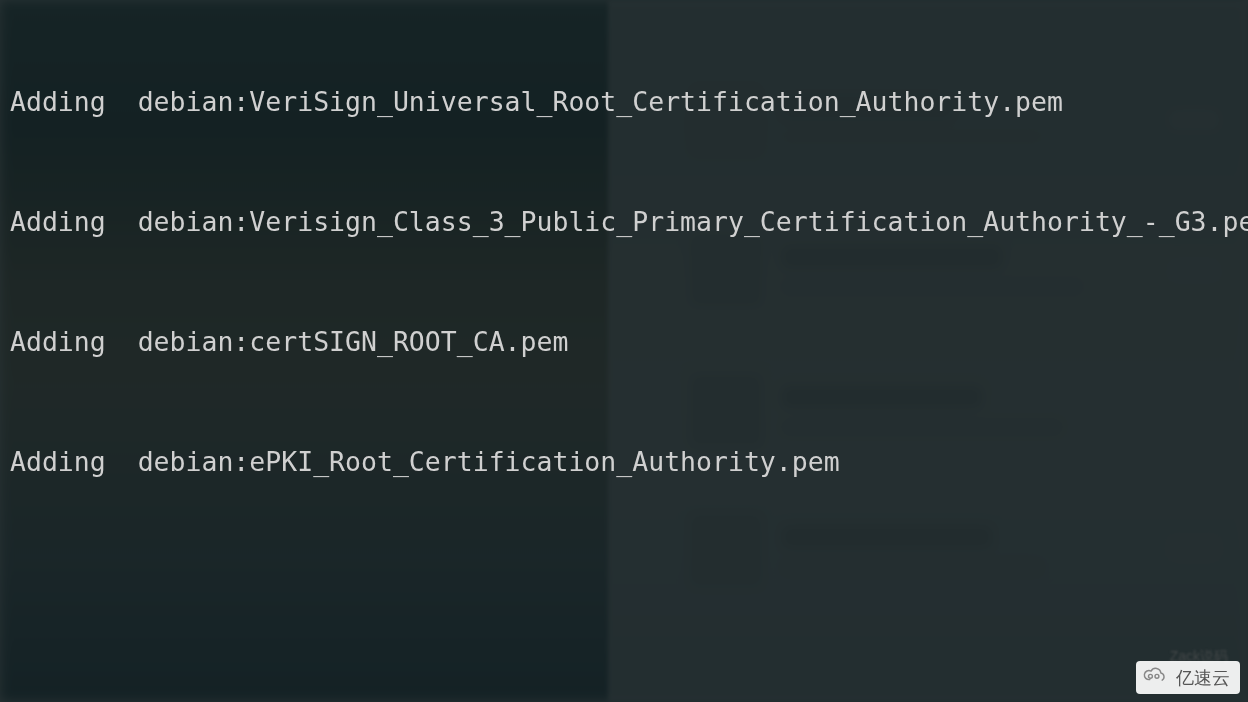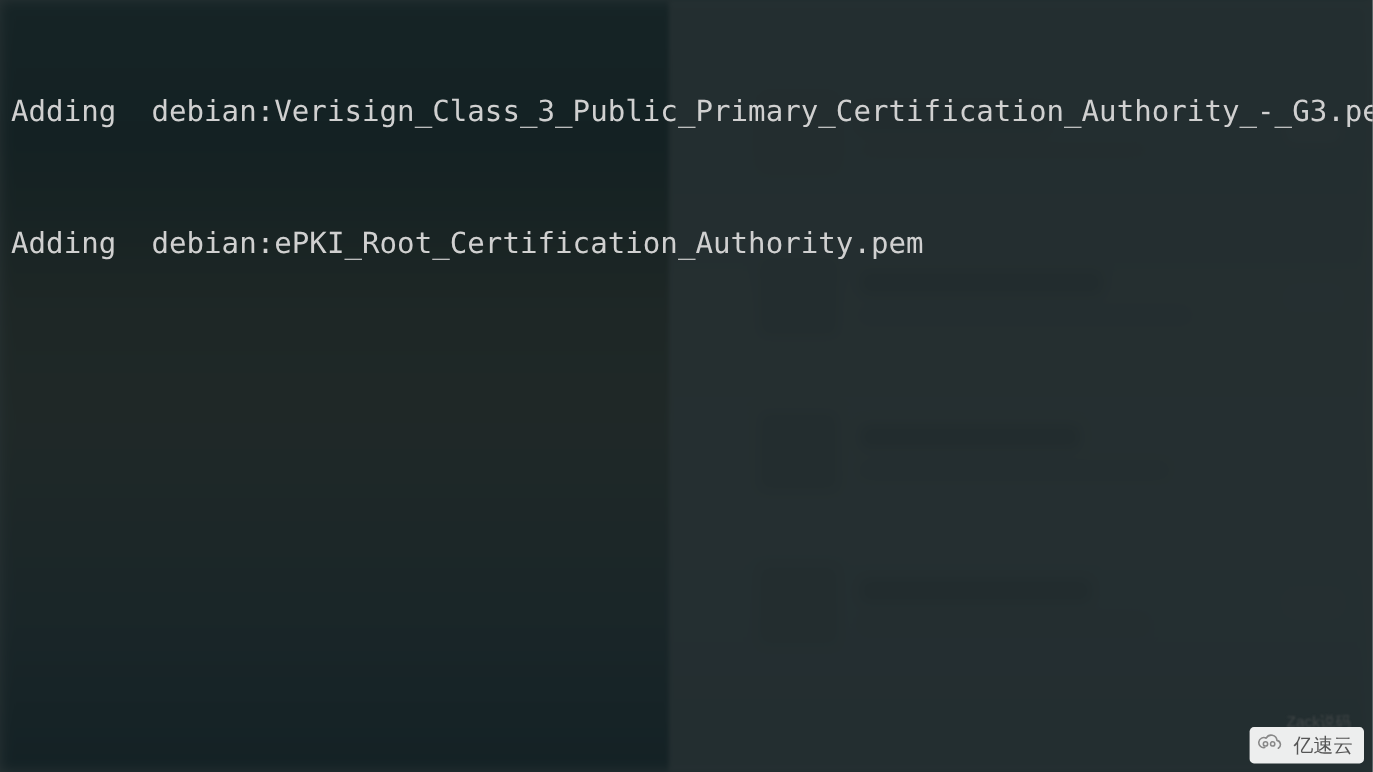--- a/index.html
+++ b/index.html
@@ -146,21 +146,23 @@
 <div class="bg-list-item" style="top:510px">
   <div class="bg-thumb"></div>
     <div class="bg-text">
       <div class="bg-title-bar" style="width:210px"></div>
       <div class="bg-sub-bar"></div>
     </div>
     <div class="bg-pill"></div>
 </div>
 
 <div class="terminal">
+  <span class="line">Adding  debian:VeriSign_Universal_Root_Certification_Authority.pem</span>
   <span class="line">Adding  debian:Verisign_Class_3_Public_Primary_Certification_Authority_-_G3.pem</span>
+  <span class="line">Adding  debian:certSIGN_ROOT_CA.pem</span>
   <span class="line">Adding  debian:ePKI_Root_Certification_Authority.pem</span>
   
   
   
   
   
   
   
   
   

